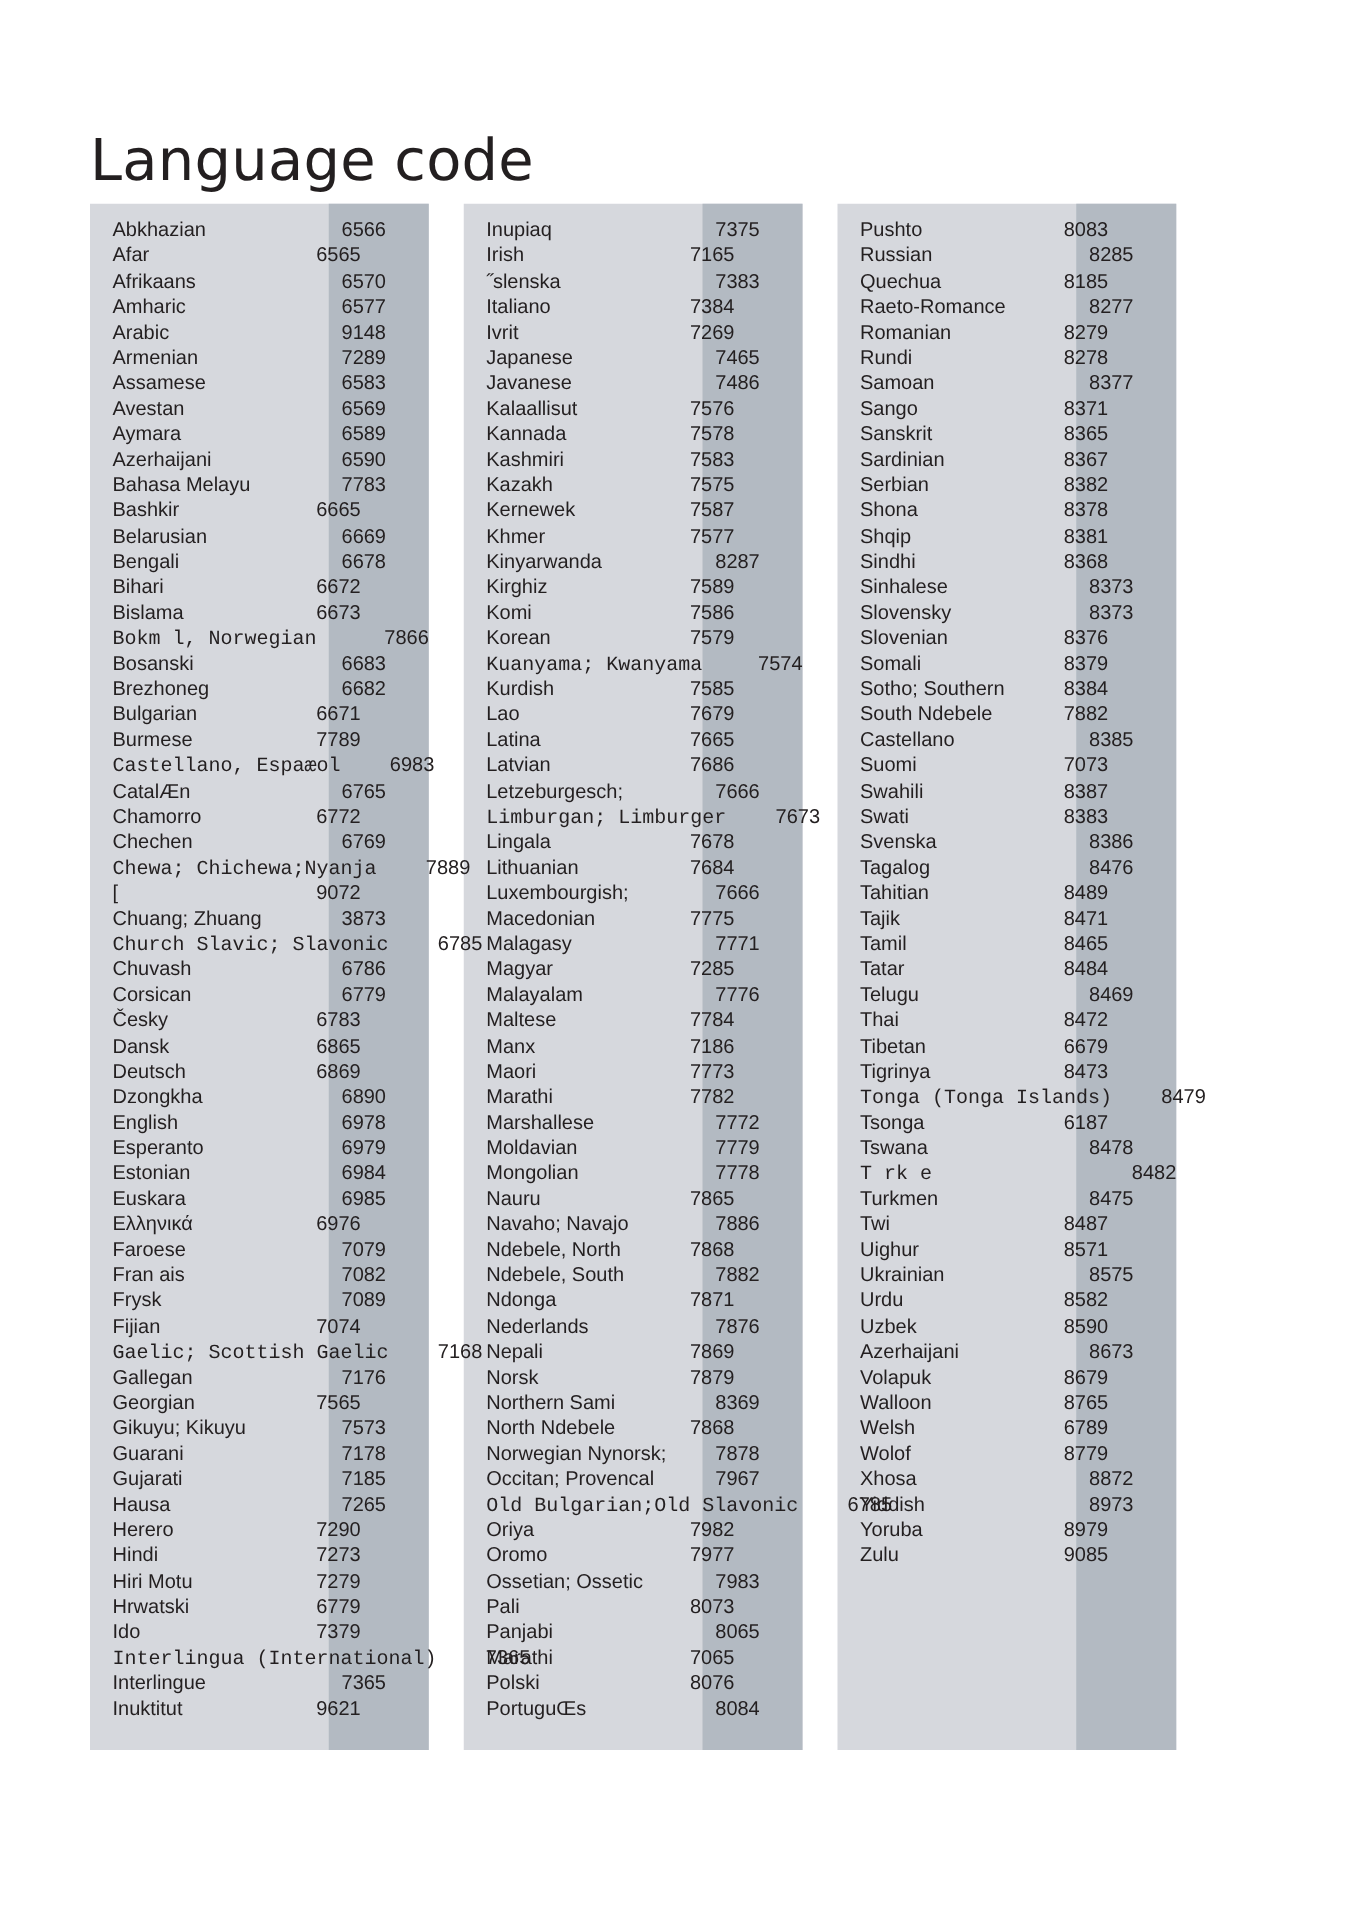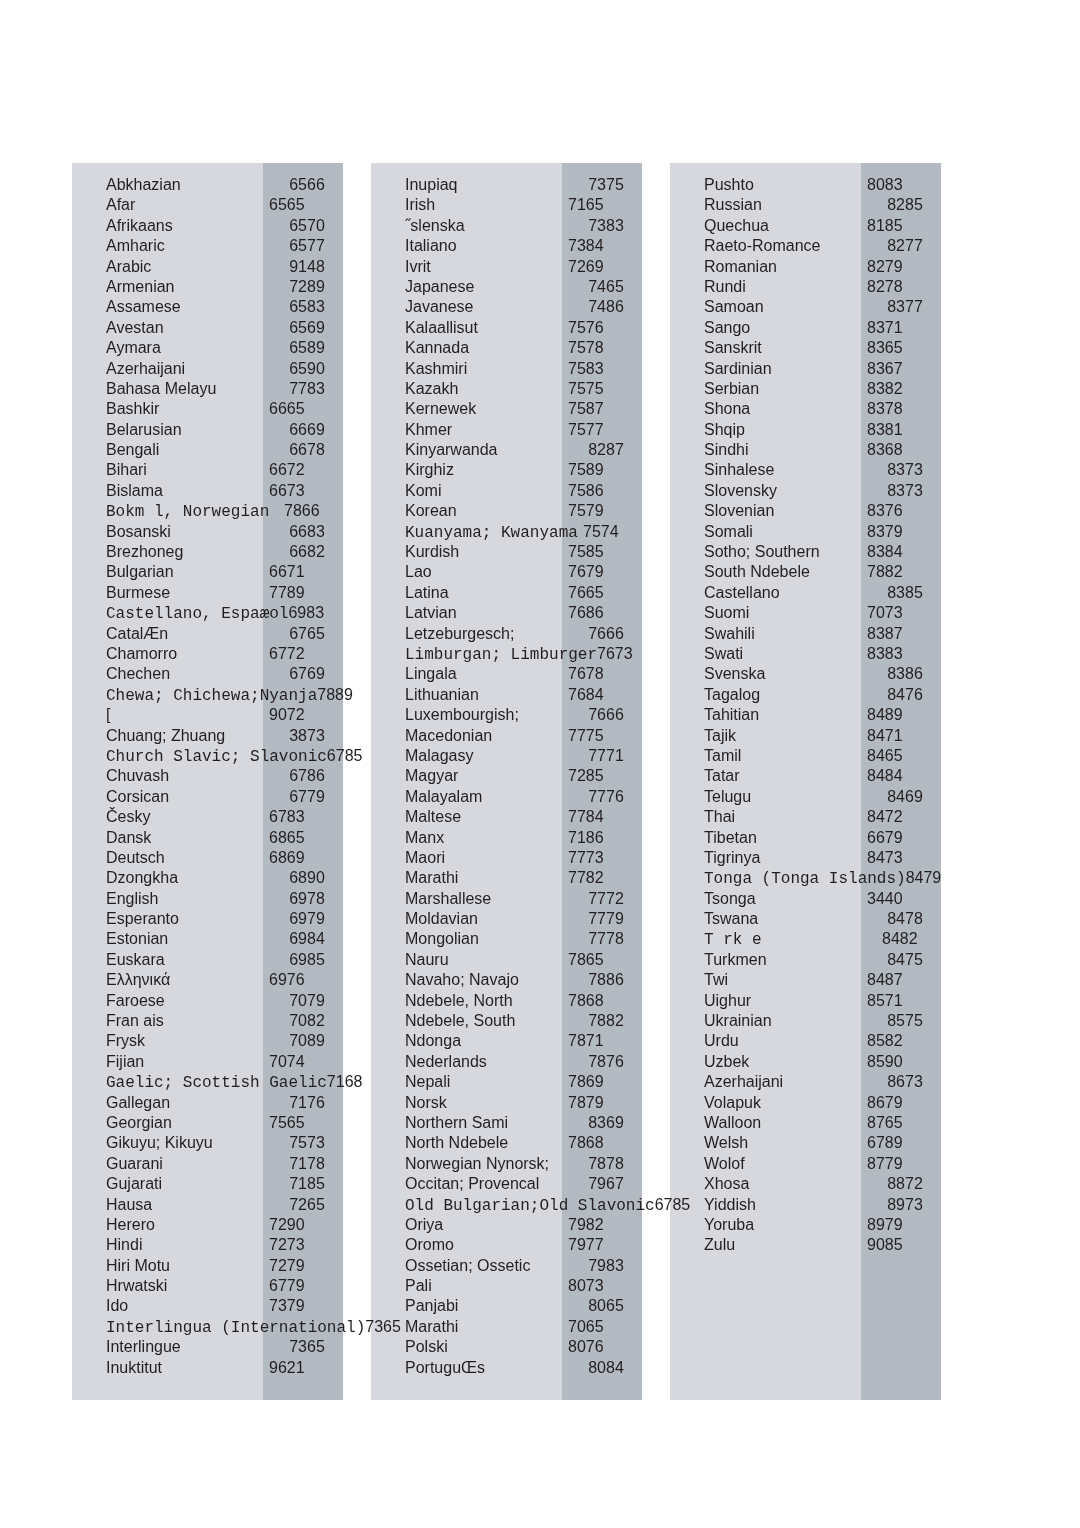--- a/index.html
+++ b/index.html
@@ -52,21 +52,20 @@
     position: absolute;
     top: 0;
     right: 0;
     width: 80px;
     height: 100%;
     background: #b3bac2;
   }
   .rows {
     position: relative;
     z-index: 2;
-    margin-left: 16px;
   }
   .lang-row {
     display: flex;
     align-items: baseline;
     height: 20.4px;
     font-size: 16px;
     line-height: 20.4px;
     white-space: nowrap;
   }
   .lang-name {
@@ -80,33 +79,34 @@
     text-align: center;
     box-sizing: border-box;
     padding-right: 8px;
   }
   .lang-row.wide .lang-name {
     flex: 0 0 196px;
     font-family: Liberation Mono, monospace;
   }
   .lang-row.wide .lang-code {
     flex: 0 0 75px;
-    text-align: left;
+    text-align: right;
     padding-right: 0;
   }
   .lang-row.narrowcode .lang-code {
     text-align: left;
     padding-left: 6px;
   }
 </style>
 </head>
 <body>
 
 <div class="page">
 
+  <h1 class="page-title">Language code</h1>
 
   <div class="columns">
       <div class="lang-panel">
         <div class="code-band"></div>
         <div class="rows">
           <div class="lang-row">
             <span class="lang-name">Abkhazian</span>
             <span class="lang-code">6566</span>
           </div>
           <div class="lang-row narrowcode">
@@ -722,21 +722,21 @@
           <div class="lang-row narrowcode">
             <span class="lang-name">Tigrinya</span>
             <span class="lang-code">8473</span>
           </div>
           <div class="lang-row wide">
             <span class="lang-name">Tonga (Tonga Islands)</span>
             <span class="lang-code">8479</span>
           </div>
           <div class="lang-row narrowcode">
             <span class="lang-name">Tsonga</span>
-            <span class="lang-code">3440</span>
+            <span class="lang-code">6187</span>
           </div>
           <div class="lang-row">
             <span class="lang-name">Tswana</span>
             <span class="lang-code">8478</span>
           </div>
           <div class="lang-row wide">
             <span class="lang-name">T rk e</span>
             <span class="lang-code">8482</span>
           </div>
           <div class="lang-row">

